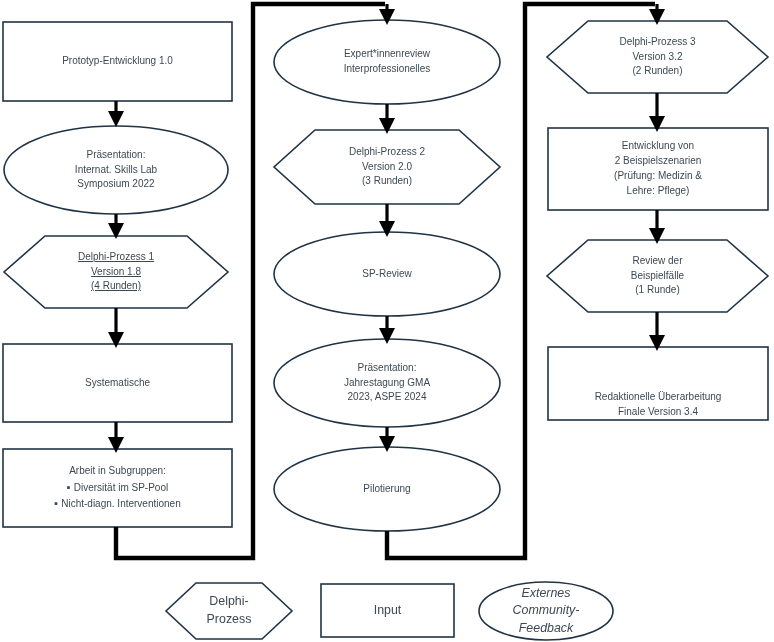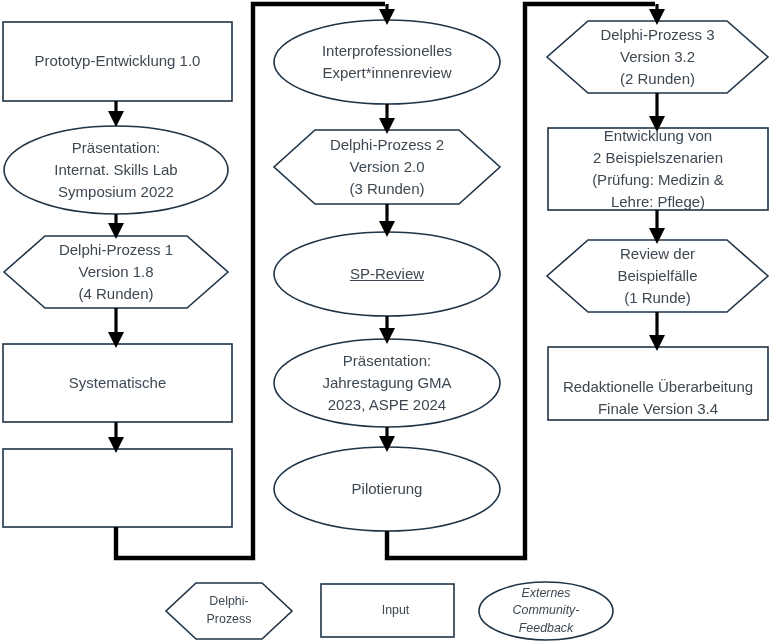--- a/index.html
+++ b/index.html
@@ -41,21 +41,21 @@
     stroke-linejoin: miter;
   }
   .node-text {
     position: absolute;
     display: flex;
     flex-direction: column;
     align-items: center;
     justify-content: center;
     text-align: center;
     color: #3d4852;
-    font-size: 15px;
+    font-size: 10px;
     line-height: 1.48;
     pointer-events: none;
     white-space: pre;
   }
   .node-text .ln { display: block; }
   .node-text .ln.bullet::before {
     content: "\25AA\00A0";
     font-size: 11px;
   }
   .legend-text {
@@ -129,43 +129,48 @@
   <div class="node-text" style="left:3px; top:22px; width:229px; height:79px;">
     <span class="ln">Prototyp-Entwicklung 1.0</span>
   </div>
 
   <div class="node-text" style="left:4px; top:126px; width:224px; height:88px;">
     <span class="ln">Präsentation:</span>
     <span class="ln">Internat. Skills Lab</span>
     <span class="ln">Symposium 2022</span>
   </div>
 
-  <div class="node-text" style="left:4px; top:236px; width:224px; height:72px;">
+  <div class="node-text" style="left:4px; top:236px; width:224px; height:72px;text-decoration:underline;">
     <span class="ln">Delphi-Prozess 1</span>
     <span class="ln">Version 1.8</span>
     <span class="ln">(4 Runden)</span>
   </div>
 
   <div class="node-text" style="left:3px; top:344px; width:229px; height:78px;">
     <span class="ln">Systematische</span>
   </div>
 
+  <div class="node-text" style="left:3px; top:449px; width:229px; height:78px;">
+    <span class="ln">Arbeit in Subgruppen:</span>
+    <span class="ln bullet">Diversität im SP-Pool</span>
+    <span class="ln bullet">Nicht-diagn. Interventionen</span>
+  </div>
 
   <div class="node-text" style="left:274px; top:22px; width:226px; height:80px;">
+    <span class="ln">Expert*innenreview</span>
     <span class="ln">Interprofessionelles</span>
-    <span class="ln">Expert*innenreview</span>
   </div>
 
   <div class="node-text" style="left:274px; top:130px; width:226px; height:74px;">
     <span class="ln">Delphi-Prozess 2</span>
     <span class="ln">Version 2.0</span>
     <span class="ln">(3 Runden)</span>
   </div>
 
-  <div class="node-text" style="left:274px; top:232px; width:226px; height:84px;text-decoration:underline;">
+  <div class="node-text" style="left:274px; top:232px; width:226px; height:84px;">
     <span class="ln">SP-Review</span>
   </div>
 
   <div class="node-text" style="left:274px; top:339px; width:226px; height:88px;">
     <span class="ln">Präsentation:</span>
     <span class="ln">Jahrestagung GMA</span>
     <span class="ln">2023, ASPE 2024</span>
   </div>
 
   <div class="node-text" style="left:274px; top:447px; width:226px; height:84px;">
@@ -194,21 +199,21 @@
   <div class="node-text" style="left:548px; top:347px; width:220px; height:73px;justify-content:flex-end;">
     <span class="ln">Redaktionelle Überarbeitung</span>
     <span class="ln">Finale Version 3.4</span>
   </div>
 
   <div class="legend-text" style="left:166px; top:583px; width:126px; height:56px;">
     <span class="ln">Delphi-</span>
     <span class="ln">Prozess</span>
   </div>
 
-  <div class="legend-text" style="left:314px; top:584px; width:133px; height:53px;padding-left:15px;">
+  <div class="legend-text" style="left:321px; top:584px; width:133px; height:53px;">
     <span class="ln">Input</span>
   </div>
 
   <div class="legend-text" style="left:479px; top:582px; width:134px; height:58px;font-style:italic;">
     <span class="ln">Externes</span>
     <span class="ln">Community-</span>
     <span class="ln">Feedback</span>
   </div>
 
 </div>

